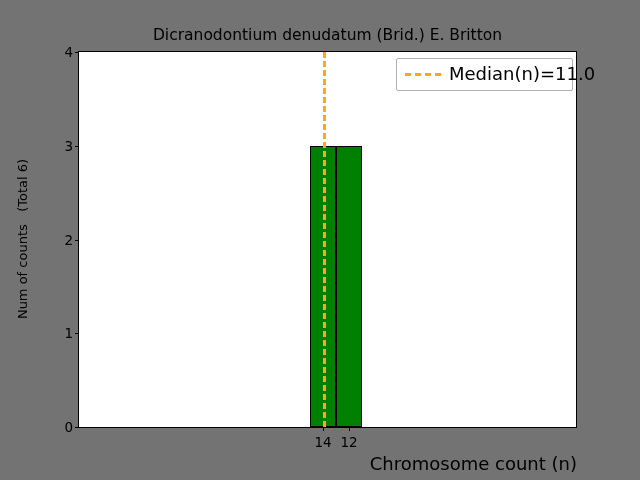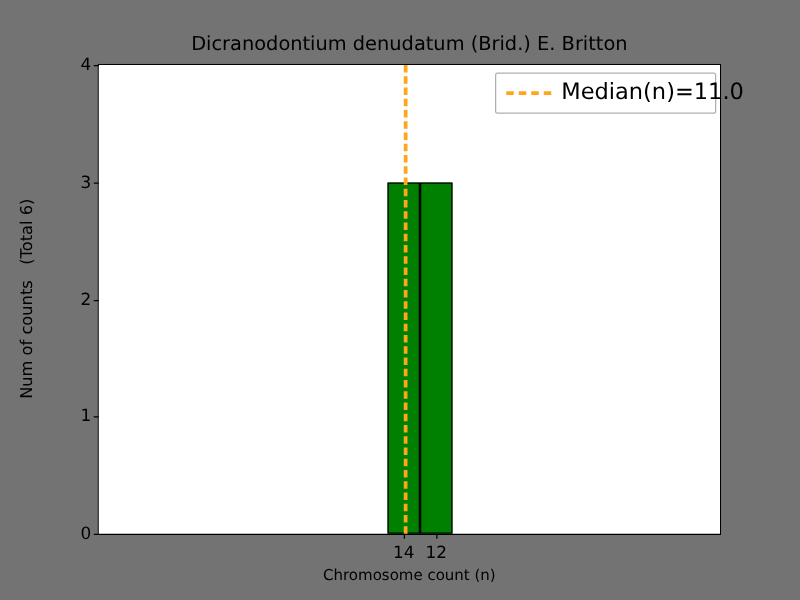--- a/index.html
+++ b/index.html
@@ -101,22 +101,22 @@
     transform: translateX(-50%);
     font-size: 13.5px;
     color: #000000;
     white-space: nowrap;
   }
   #xlabel {
     position: absolute;
     left: 78px;
     top: 453px;
     width: 499px;
-    text-align: center;
-    font-size: 12px;
+    text-align: right;
+    font-size: 18px;
     color: #000000;
     white-space: nowrap;
   }
 
   
   #legend {
     position: absolute;
     left: 396px;
     top: 58px;
     width: 177px;

